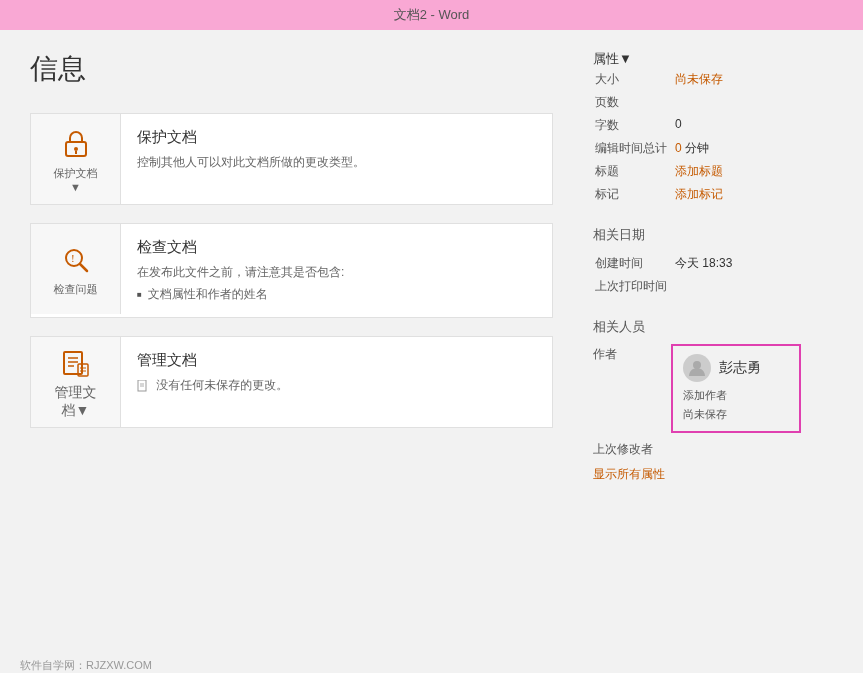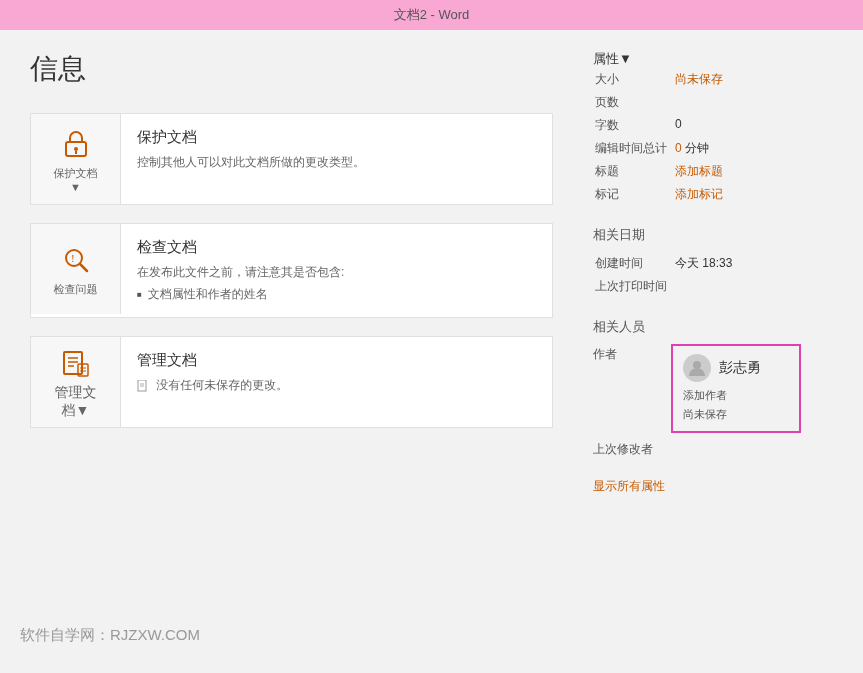--- a/index.html
+++ b/index.html
@@ -175,28 +175,28 @@
     .last-modifier-row {
       display: flex;
       align-items: center;
       margin-top: 8px;
     }
     .show-all-link {
       color: #c55a00;
       font-size: 12px;
       cursor: pointer;
       text-decoration: none;
-      margin-top: 20px;
+      margin-top: 8px;
       display: block;
     }
     .footer {
       position: absolute;
-      bottom: 28px;
+      bottom: 0;
       left: 20px;
-      font-size: 15px;
+      font-size: 11px;
       color: #999;
     }
   </style>
 </head>
 <body>
 
 <div class="title-bar">
   <span>文档2 - Word</span>
 </div>
 

